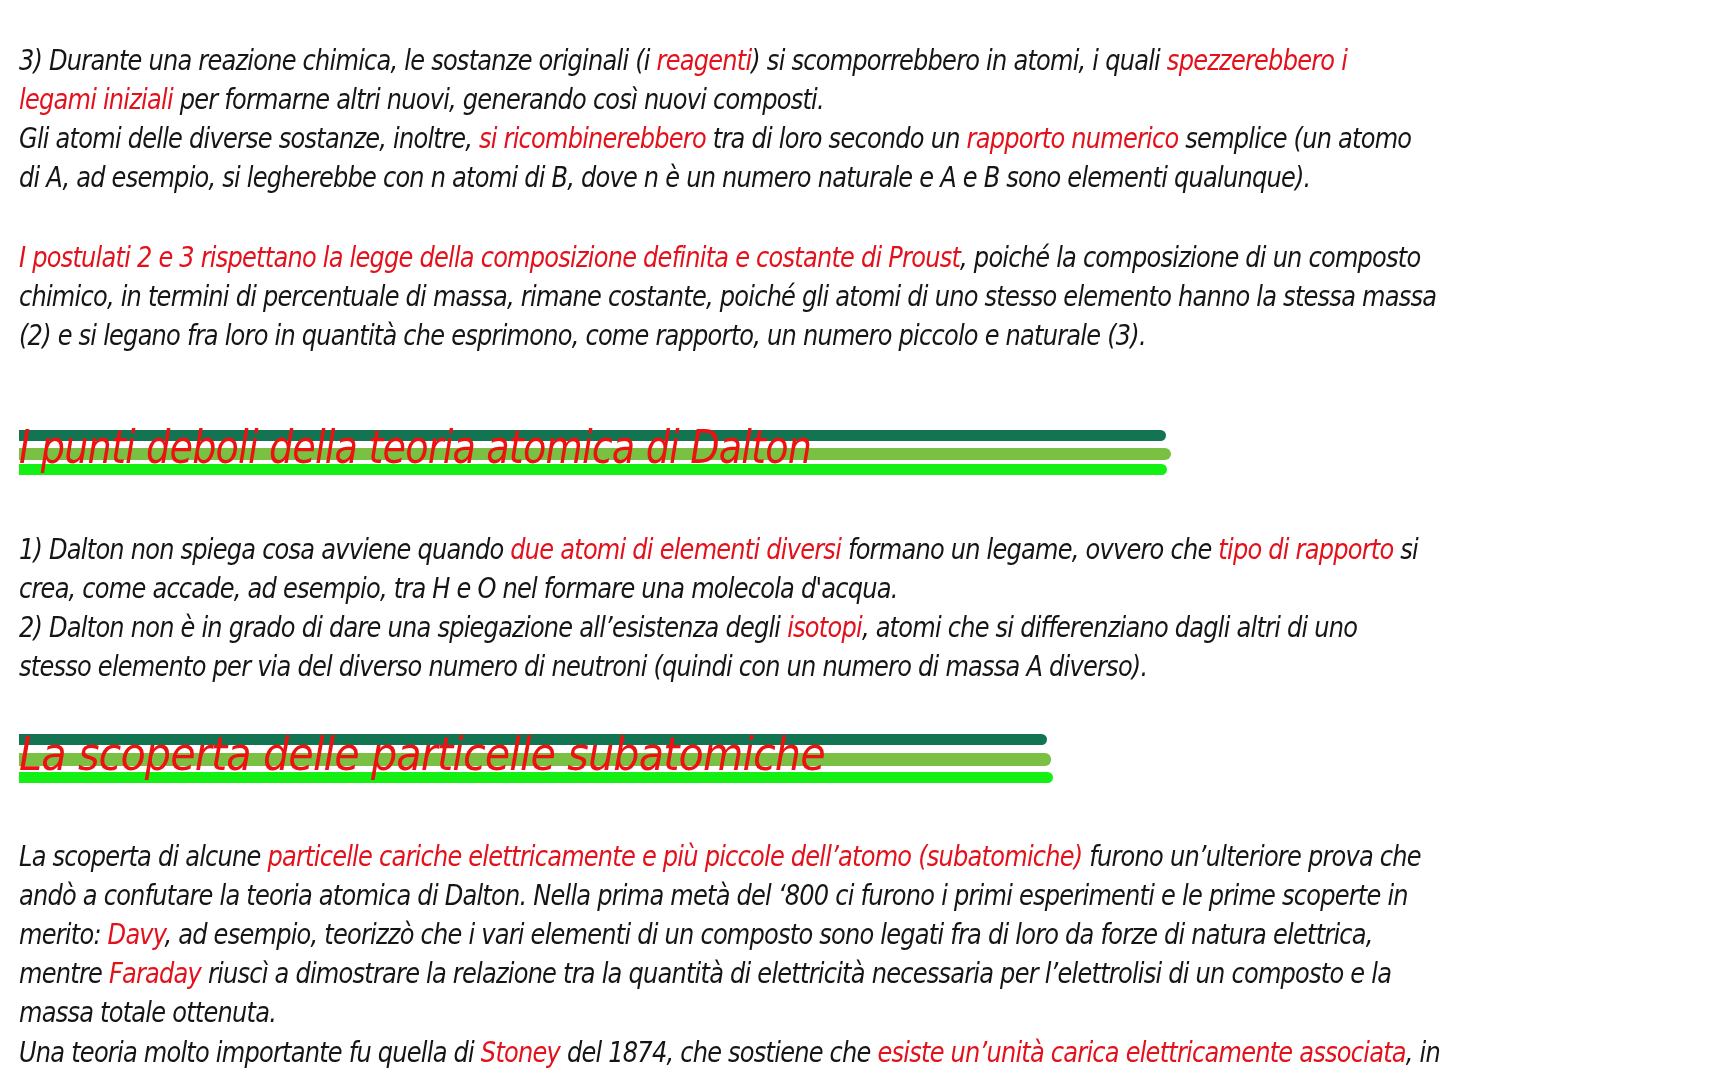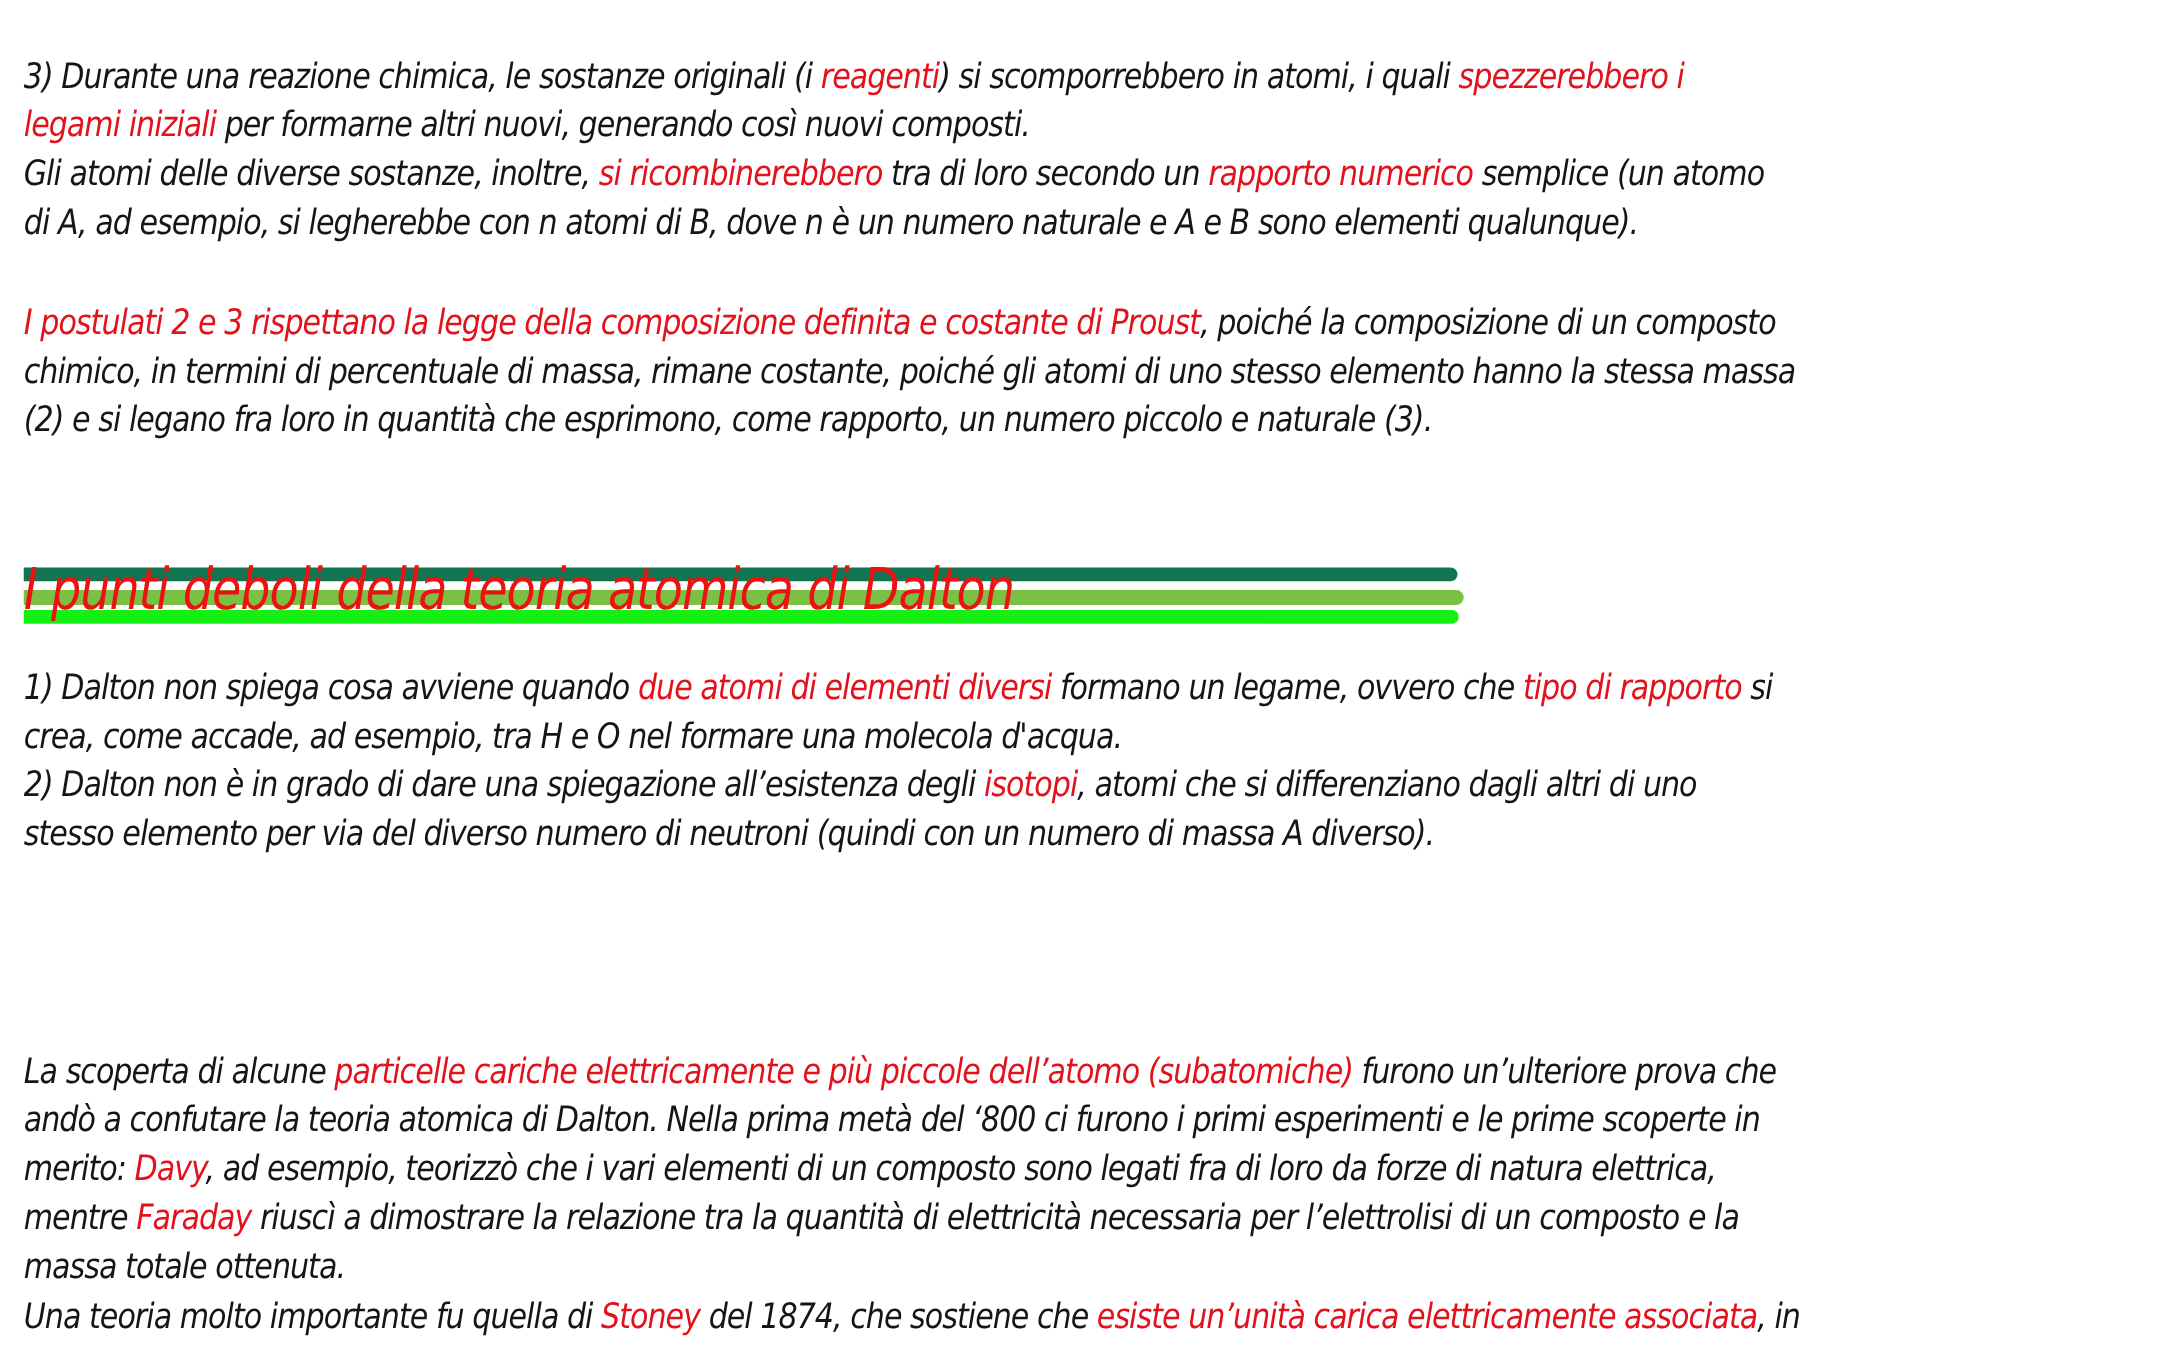--- a/index.html
+++ b/index.html
@@ -82,40 +82,46 @@
   <div class="line" style="top:241px; transform:scaleX(0.86);">
     <span class="red">I postulati 2 e 3 rispettano la legge della composizione definita e costante di Proust</span><span>, poiché la composizione di un composto</span>
   </div>
   <div class="line" style="top:280px; transform:scaleX(0.86);">
     <span>chimico, in termini di percentuale di massa, rimane costante, poiché gli atomi di uno stesso elemento hanno la stessa massa</span>
   </div>
   <div class="line" style="top:319px; transform:scaleX(0.86);">
     <span>(2) e si legano fra loro in quantità che esprimono, come rapporto, un numero piccolo e naturale (3).</span>
   </div>
 
-  <div class="heading-wrap" style="top:452px; width:1160px; height:50px;padding-left:18px;">
+  <div class="heading-wrap" style="top:428px; width:1160px; height:50px;padding-left:18px;">
     <div class="bar bar-dark" style="top:2px; width:1147px; height:11px;"></div>
     <div class="bar bar-mid" style="top:20px; width:1152px; height:12px;"></div>
     <div class="bar bar-bright" style="top:36px; width:1148px; height:11px;"></div>
     <div class="heading-text" style="top:-8px; transform:scaleX(0.83);">I punti deboli della teoria atomica di Dalton</div>
   </div>
 
   <div class="line" style="top:533px; transform:scaleX(0.86);">
     <span>1) Dalton non spiega cosa avviene quando </span><span class="red">due atomi di elementi diversi</span><span> formano un legame, ovvero che </span><span class="red">tipo di rapporto</span><span> si</span>
   </div>
   <div class="line" style="top:572px; transform:scaleX(0.86);">
     <span>crea, come accade, ad esempio, tra H e O nel formare una molecola d'acqua.</span>
   </div>
   <div class="line" style="top:611px; transform:scaleX(0.86);">
     <span>2) Dalton non è in grado di dare una spiegazione all’esistenza degli </span><span class="red">isotopi</span><span>, atomi che si differenziano dagli altri di uno</span>
   </div>
   <div class="line" style="top:650px; transform:scaleX(0.86);">
     <span>stesso elemento per via del diverso numero di neutroni (quindi con un numero di massa A diverso).</span>
   </div>
 
+  <div class="heading-wrap" style="top:731px; width:1040px; height:56px;">
+    <div class="bar bar-dark" style="top:3px; width:1028px; height:11px;"></div>
+    <div class="bar bar-mid" style="top:22px; width:1032px; height:13px;"></div>
+    <div class="bar bar-bright" style="top:41px; width:1034px; height:11px;"></div>
+    <div class="heading-text" style="top:-4px; transform:scaleX(0.90);">La scoperta delle particelle subatomiche</div>
+  </div>
 
   <div class="line" style="top:840px; transform:scaleX(0.86);">
     <span>La scoperta di alcune </span><span class="red">particelle cariche elettricamente e più piccole dell’atomo (subatomiche)</span><span> furono un’ulteriore prova che</span>
   </div>
   <div class="line" style="top:879px; transform:scaleX(0.86);">
     <span>andò a confutare la teoria atomica di Dalton. Nella prima metà del ‘800 ci furono i primi esperimenti e le prime scoperte in</span>
   </div>
   <div class="line" style="top:918px; transform:scaleX(0.86);">
     <span>merito: </span><span class="red">Davy</span><span>, ad esempio, teorizzò che i vari elementi di un composto sono legati fra di loro da forze di natura elettrica,</span>
   </div>

